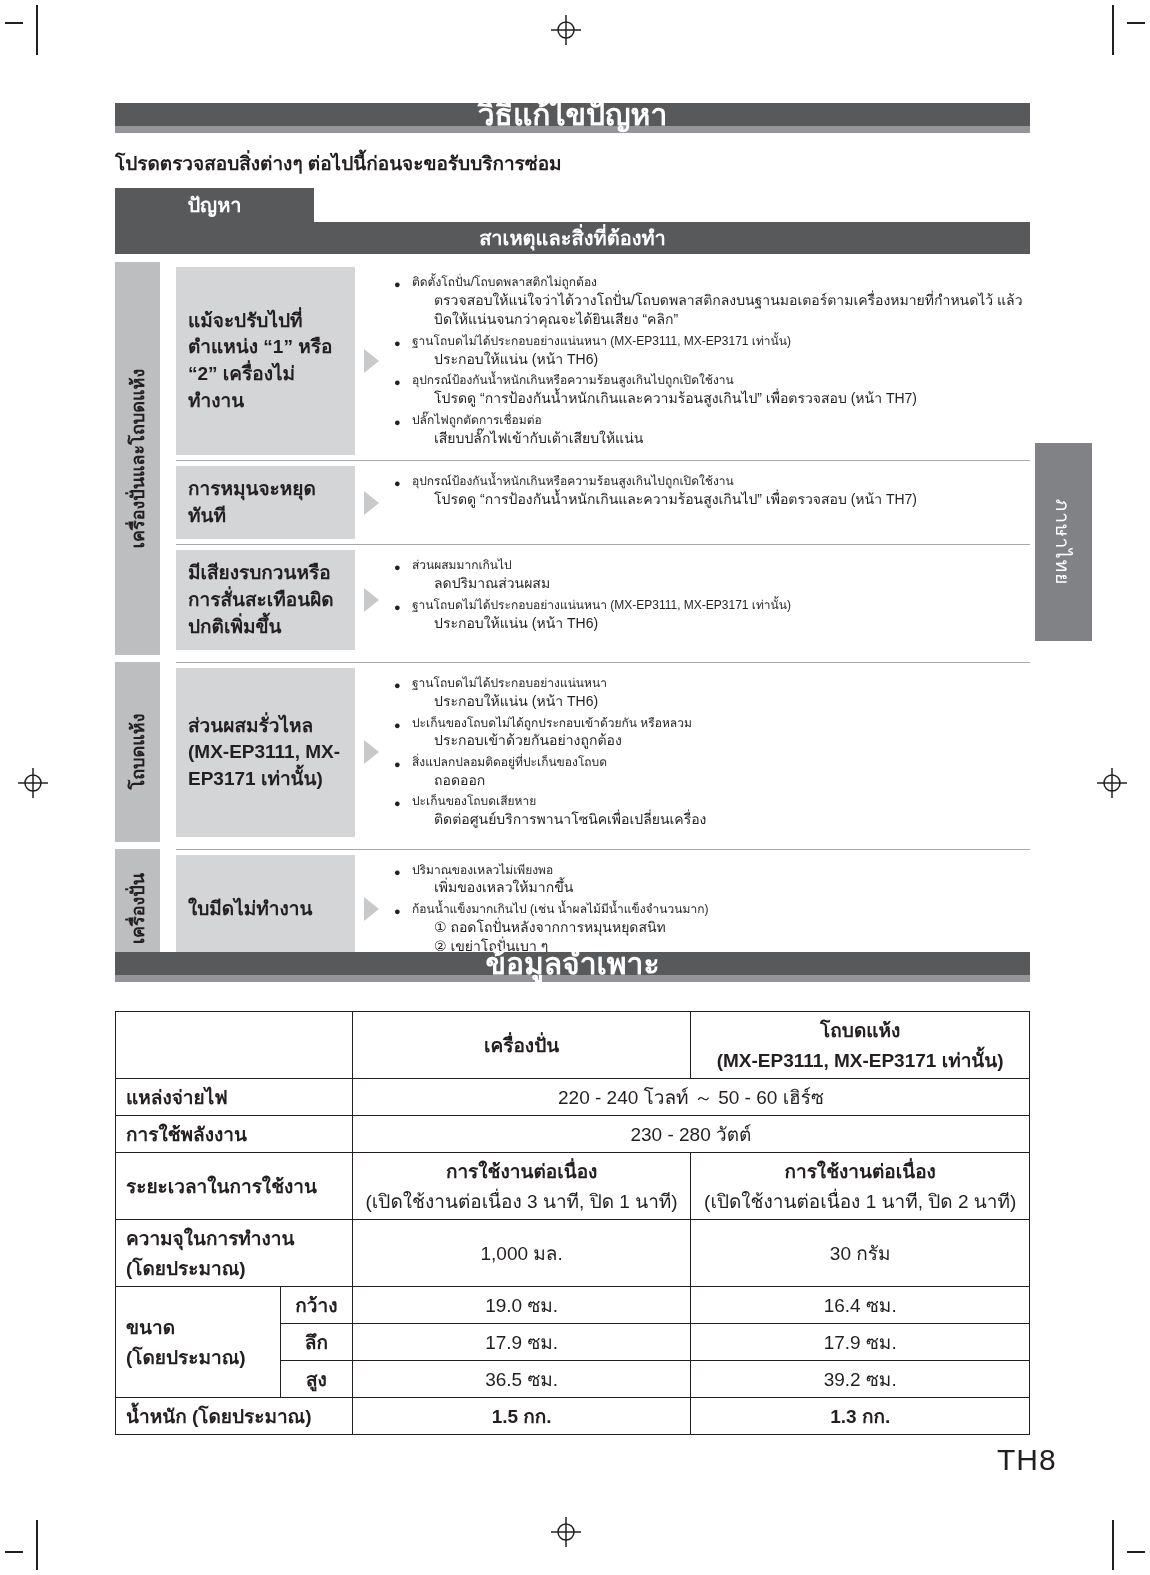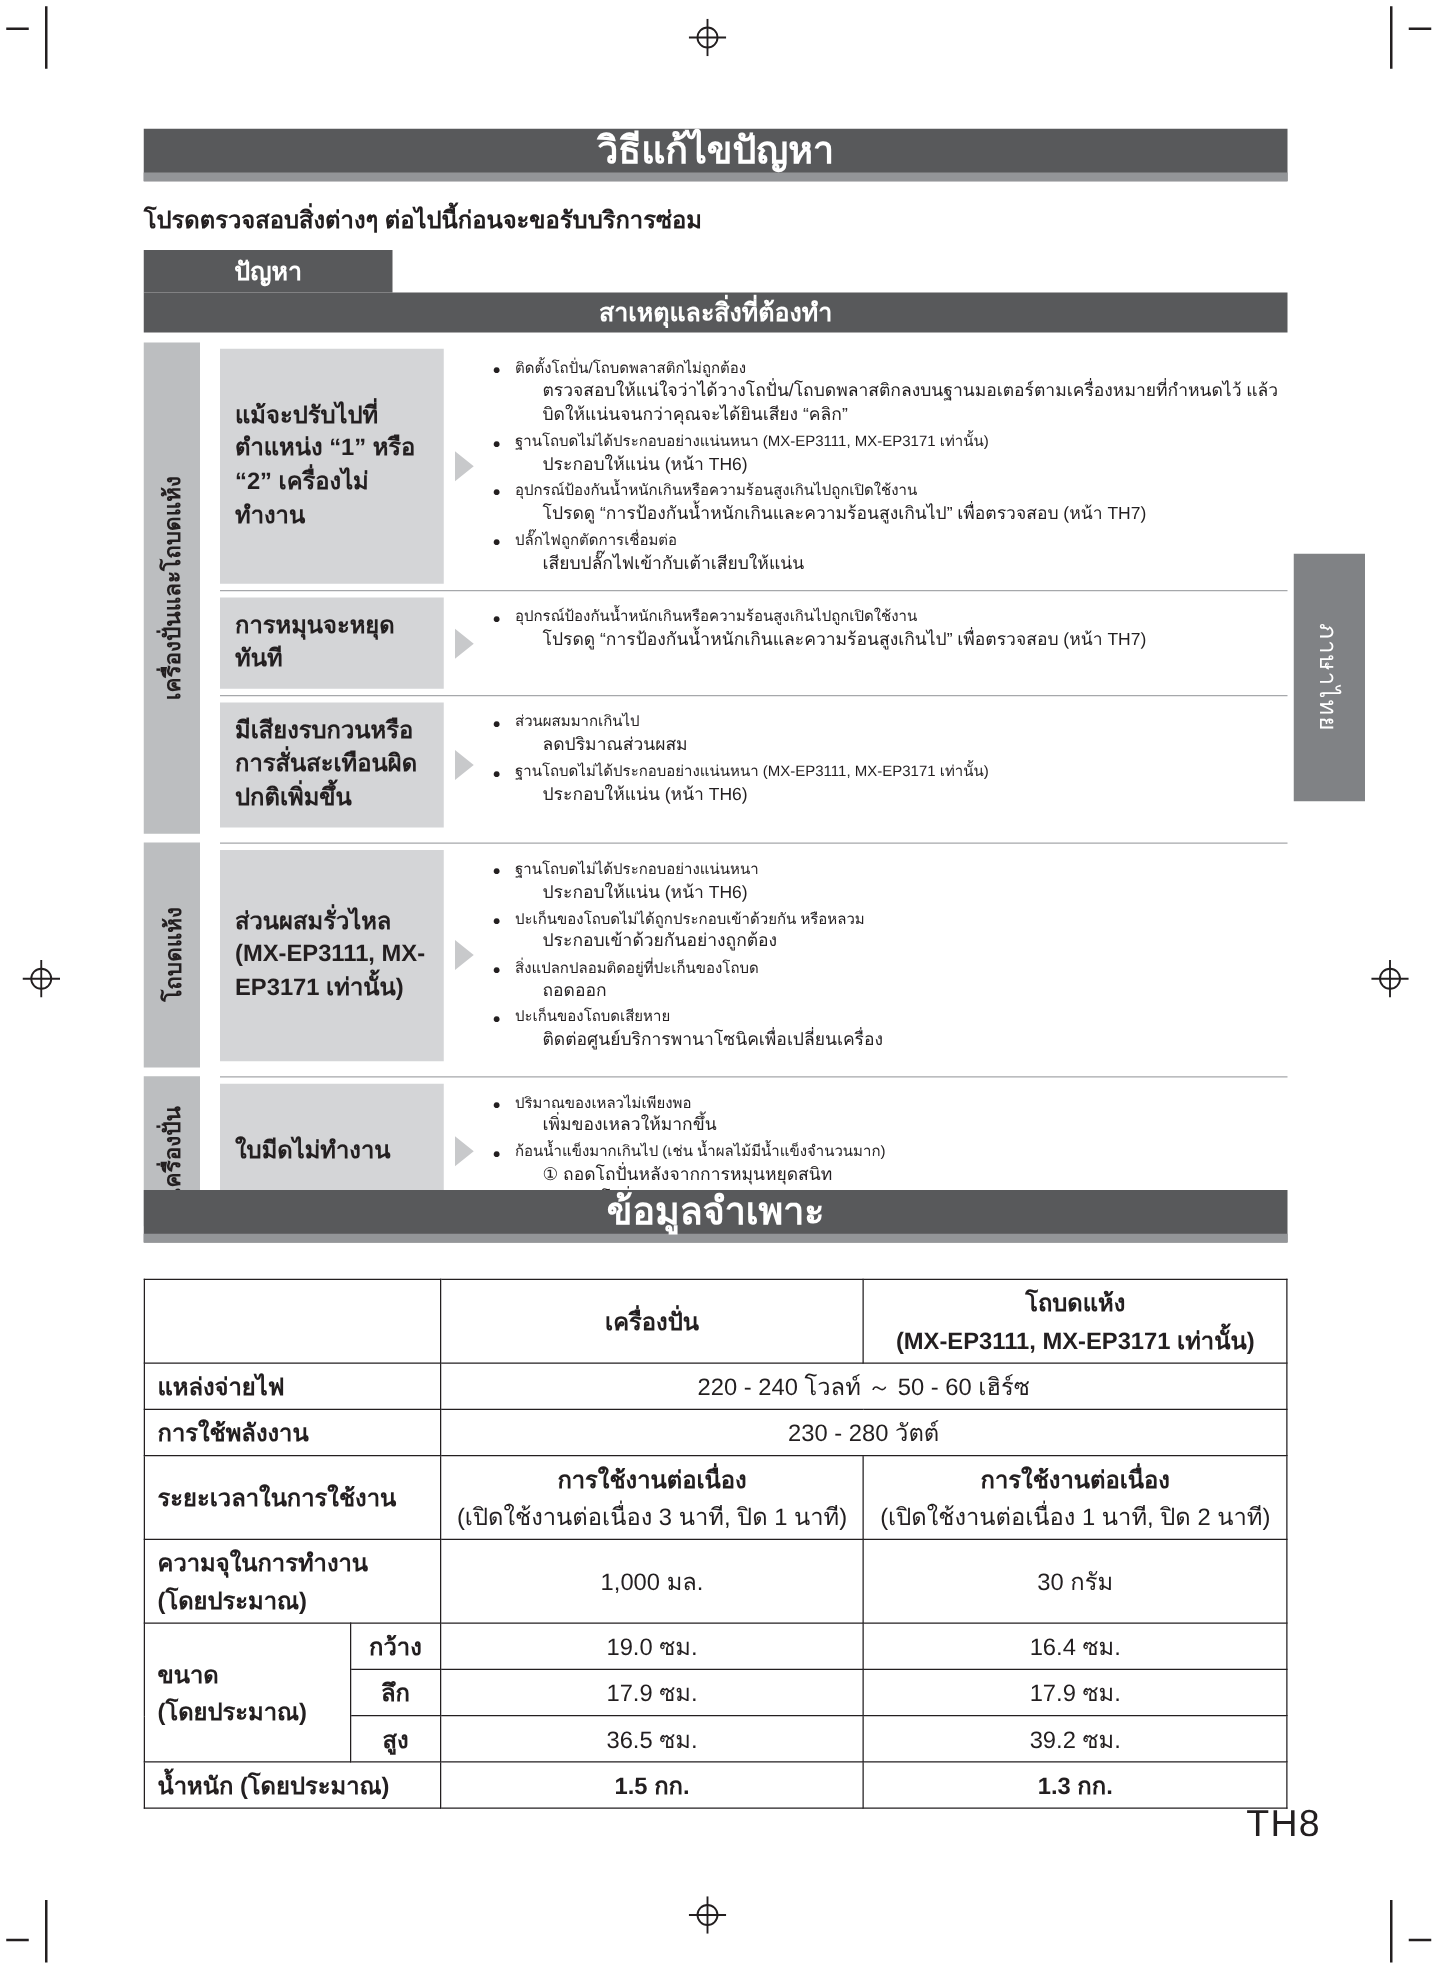--- a/index.html
+++ b/index.html
@@ -35,21 +35,21 @@
     font-size: 19px;
     letter-spacing: 1px;
   }
 
   
   .section { position: absolute; left: 115px; width: 915px; }
   .section-ts   { top: 103px; }
   .section-spec { top: 952px; }
 
   .band {
-    height: 42px;
+    height: 30px;
     background: #58595b;
     border-bottom: 7px solid #939598;
     display: flex; align-items: center; justify-content: center;
   }
   .band span {
     color: #ffffff;
     font-weight: 700;
     font-size: 30px;
     line-height: 42px;
   }

